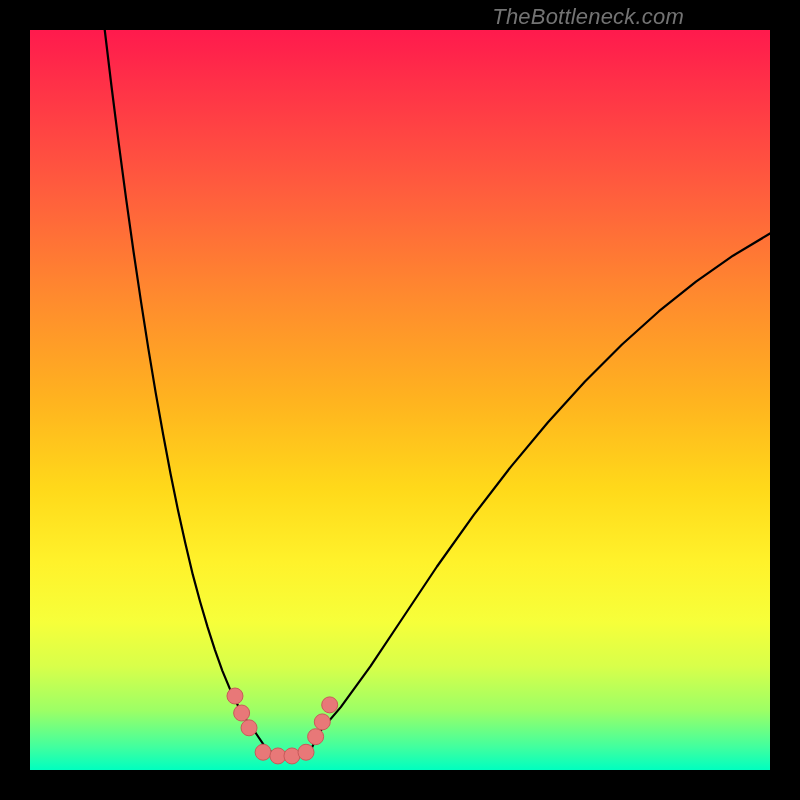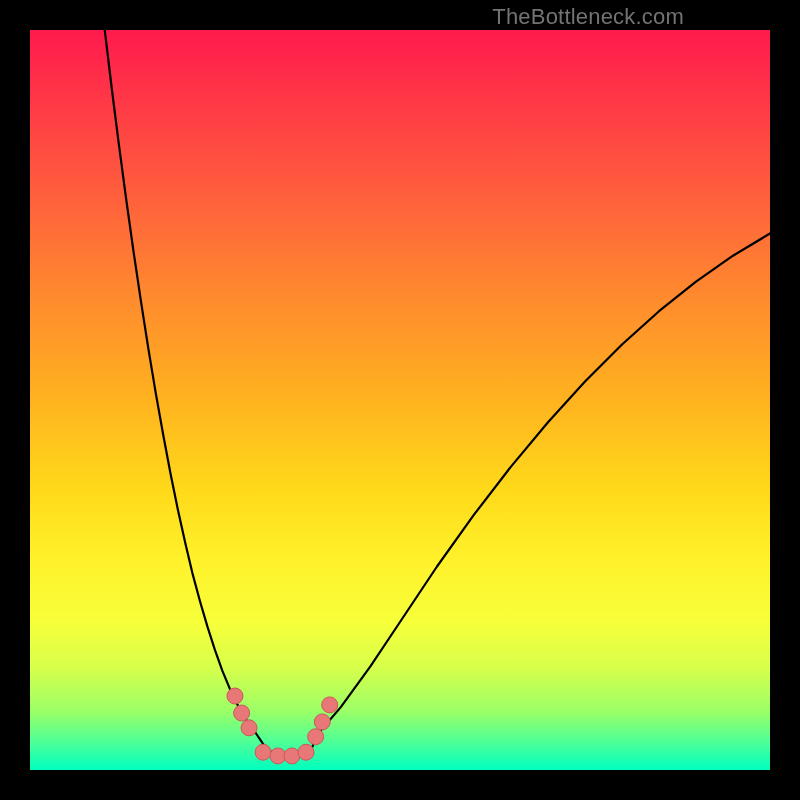--- a/index.html
+++ b/index.html
@@ -9,20 +9,21 @@
     height: 800px;
     background: #000;
     font-family: Arial, Helvetica, sans-serif;
     overflow: hidden;
   }
   .outer {
     position: relative;
     width: 696px;
     height: 800px;
     background: #000;
+    font-style: italic;
   }
   .watermark {
     position: absolute;
     top: 4px;
     right: 12px;
     color: #737373;
     font-size: 22px;
     font-weight: 500;
     letter-spacing: 0.2px;
     z-index: 10;

